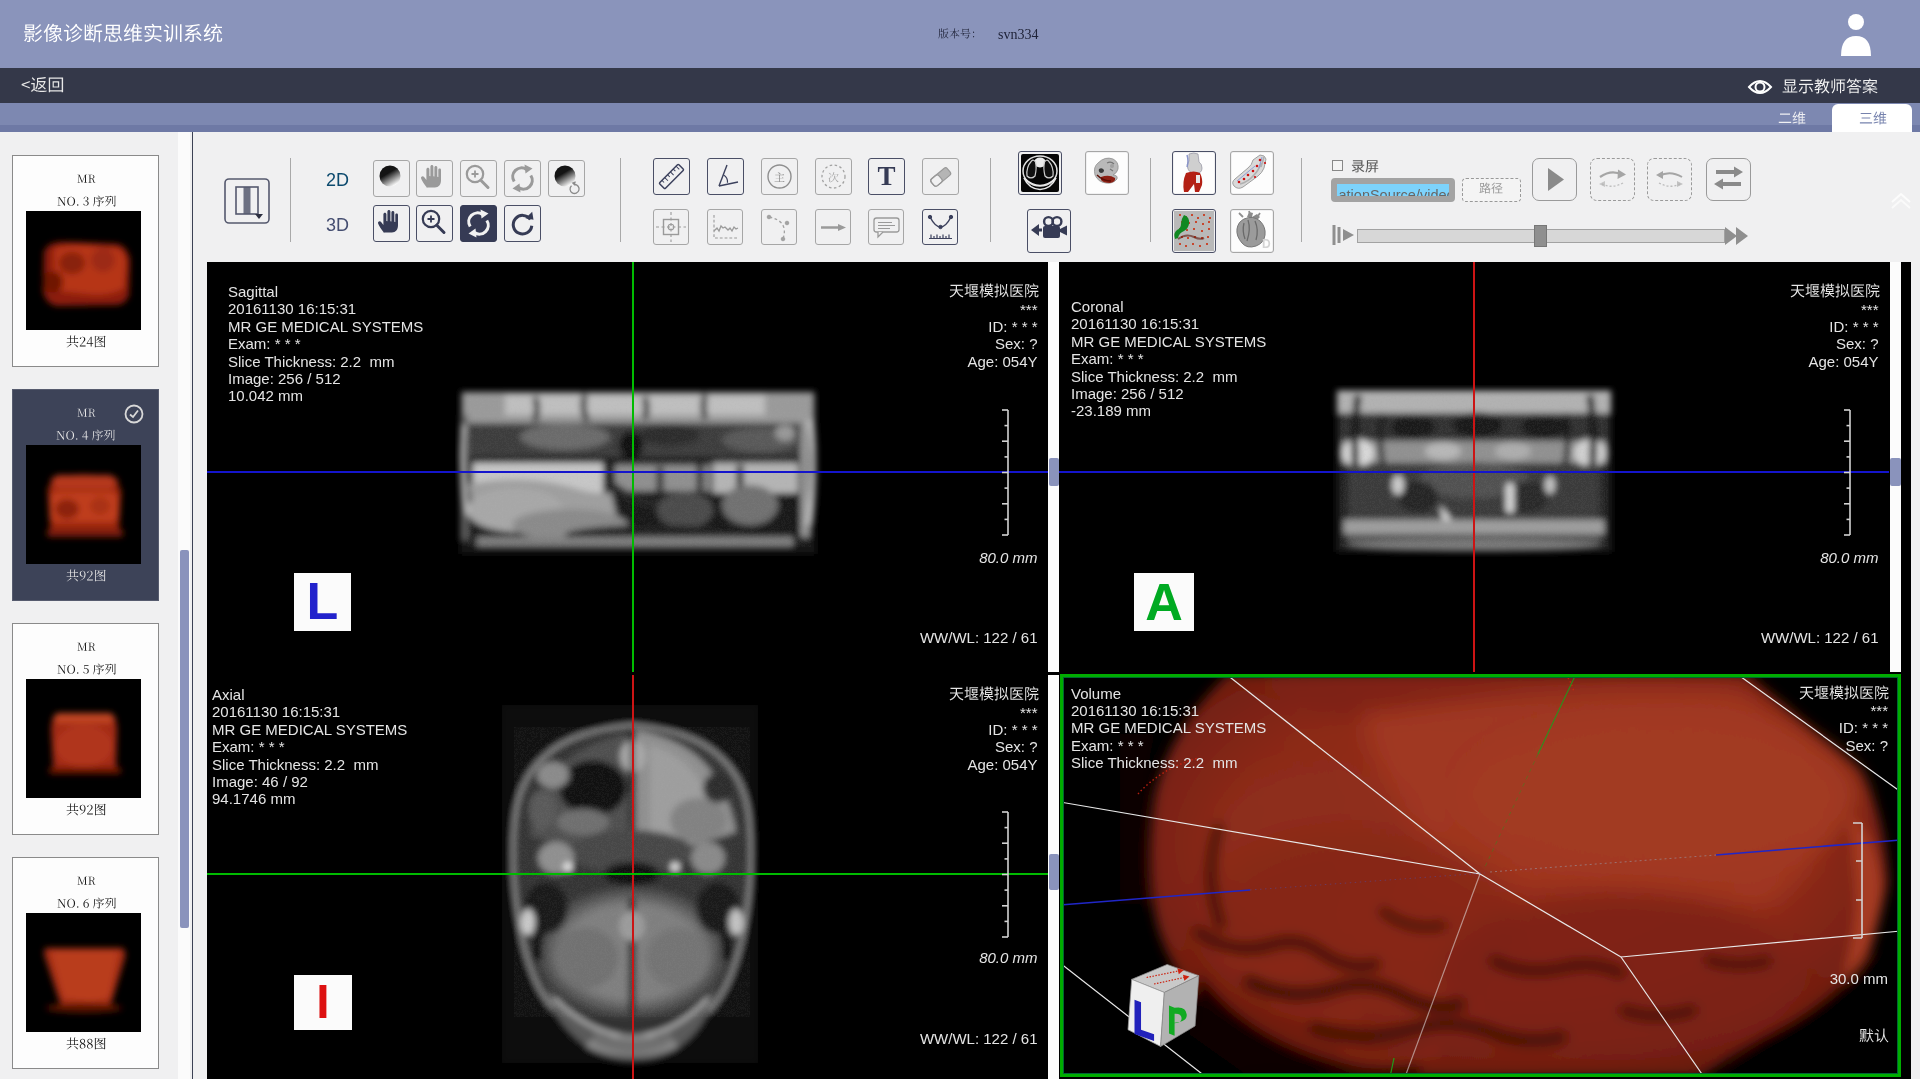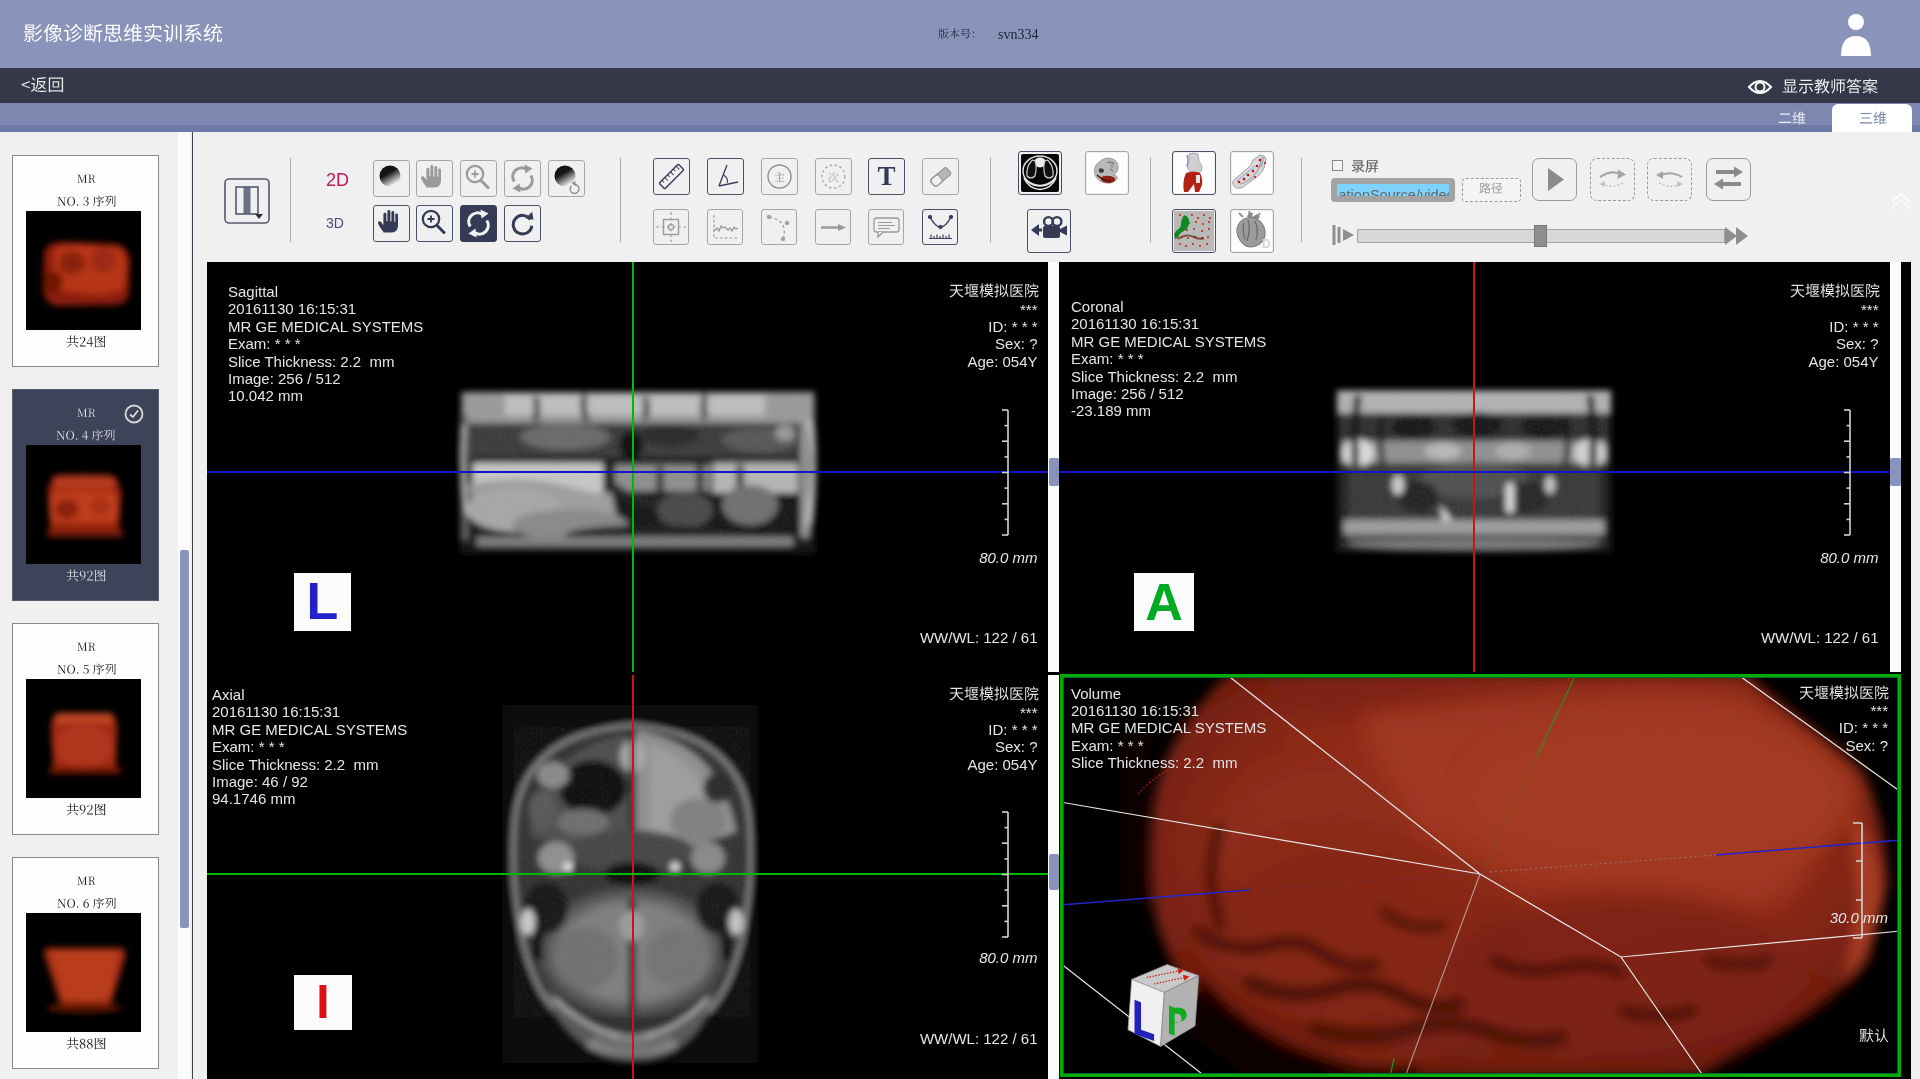--- a/index.html
+++ b/index.html
@@ -146,22 +146,22 @@
 <svg style="position:absolute;left:65.25px;top:1037px;" width="42" height="17" viewBox="0 0 42 17">
     <path transform="translate(1 11.4)" fill="#1a1a1a" d="M7.9 -2.5 7.7 -2.4C8.9 -1.6 10.5 -0.2 11.1 0.9C12.3 1.4 12.6 -0.9 7.9 -2.5ZM4.5 -2.7C3.8 -1.5 2.3 -0.1 0.8 0.8L0.9 1.0C2.6 0.3 4.3 -0.9 5.2 -1.9C5.5 -1.9 5.6 -1.9 5.7 -2.1ZM8.2 -10.8V-7.8H4.8V-10.3C5.1 -10.3 5.2 -10.5 5.3 -10.7L4.0 -10.8V-7.8H0.9L1.1 -7.4H4.0V-3.8H0.5L0.7 -3.4H12.1C12.3 -3.4 12.5 -3.5 12.5 -3.6C12.0 -4.0 11.3 -4.6 11.3 -4.6L10.6 -3.8H9.0V-7.4H11.8C11.9 -7.4 12.1 -7.4 12.1 -7.6C11.7 -8.0 11.0 -8.5 11.0 -8.5L10.4 -7.8H9.0V-10.3C9.3 -10.3 9.5 -10.5 9.5 -10.7ZM4.8 -3.8V-7.4H8.2V-3.8Z M16.6 0.2C18.4 0.2 19.5 -0.8 19.5 -2.3C19.5 -3.5 18.9 -4.3 17.3 -5.1C18.7 -5.7 19.1 -6.6 19.1 -7.5C19.1 -8.7 18.2 -9.7 16.7 -9.7C15.2 -9.7 14.0 -8.7 14.0 -7.3C14.0 -6.2 14.6 -5.3 15.9 -4.6C14.5 -4.0 13.7 -3.2 13.7 -2.1C13.7 -0.7 14.7 0.2 16.6 0.2ZM17.0 -5.2C15.4 -5.9 15.0 -6.7 15.0 -7.6C15.0 -8.6 15.8 -9.2 16.6 -9.2C17.7 -9.2 18.2 -8.4 18.2 -7.5C18.2 -6.5 17.9 -5.8 17.0 -5.2ZM16.2 -4.5C18.0 -3.7 18.5 -3.0 18.5 -2.0C18.5 -0.9 17.8 -0.2 16.6 -0.2C15.4 -0.2 14.7 -1.0 14.7 -2.2C14.7 -3.2 15.1 -3.8 16.2 -4.5Z M23.8 0.2C25.6 0.2 26.8 -0.8 26.8 -2.3C26.8 -3.5 26.1 -4.3 24.5 -5.1C25.9 -5.7 26.4 -6.6 26.4 -7.5C26.4 -8.7 25.5 -9.7 23.9 -9.7C22.4 -9.7 21.3 -8.7 21.3 -7.3C21.3 -6.2 21.8 -5.3 23.2 -4.6C21.7 -4.0 21.0 -3.2 21.0 -2.1C21.0 -0.7 22.0 0.2 23.8 0.2ZM24.2 -5.2C22.6 -5.9 22.2 -6.7 22.2 -7.6C22.2 -8.6 23.0 -9.2 23.9 -9.2C24.9 -9.2 25.5 -8.4 25.5 -7.5C25.5 -6.5 25.1 -5.8 24.2 -5.2ZM23.5 -4.5C25.2 -3.7 25.8 -3.0 25.8 -2.0C25.8 -0.9 25.1 -0.2 23.9 -0.2C22.7 -0.2 21.9 -1.0 21.9 -2.2C21.9 -3.2 22.4 -3.8 23.5 -4.5Z M32.9 -4.2 32.9 -4.0C33.9 -3.7 34.8 -3.2 35.1 -2.8C35.9 -2.6 36.2 -4.2 32.9 -4.2ZM31.6 -2.5 31.6 -2.3C33.6 -1.9 35.3 -1.1 36.0 -0.5C37.0 -0.3 37.2 -2.3 31.6 -2.5ZM38.2 -9.8V-0.3H29.8V-9.8ZM29.8 0.7V0.1H38.2V0.9H38.3C38.6 0.9 39.0 0.7 39.1 0.6V-9.6C39.3 -9.6 39.5 -9.7 39.6 -9.8L38.6 -10.7L38.1 -10.1H29.9L28.9 -10.6V1.0H29.1C29.5 1.0 29.8 0.8 29.8 0.7ZM33.6 -9.2 32.4 -9.6C32.1 -8.4 31.3 -6.9 30.4 -5.8L30.5 -5.6C31.1 -6.1 31.7 -6.7 32.2 -7.4C32.5 -6.7 33.0 -6.1 33.6 -5.7C32.6 -4.9 31.4 -4.2 30.1 -3.7L30.3 -3.5C31.7 -4.0 33.0 -4.5 34.1 -5.3C35.0 -4.6 36.0 -4.1 37.2 -3.8C37.3 -4.2 37.6 -4.4 37.9 -4.5L37.9 -4.7C36.8 -4.9 35.6 -5.2 34.7 -5.7C35.4 -6.3 36.1 -7.0 36.6 -7.8C36.9 -7.8 37.0 -7.8 37.1 -7.9L36.2 -8.8L35.7 -8.3H32.8C32.9 -8.5 33.1 -8.8 33.2 -9.0C33.4 -9.0 33.6 -9.0 33.6 -9.2ZM32.4 -7.6 32.6 -7.9H35.6C35.2 -7.2 34.7 -6.6 34.0 -6.1C33.4 -6.5 32.8 -7.0 32.4 -7.6Z"></path>
   </svg>
 <svg class="abs" style="left:224px;top:178px" width="46" height="46" viewBox="0 0 46 46">
 <rect x="1" y="1" width="44" height="44" rx="4" fill="#f0f0f1" stroke="#55596e" stroke-width="1.6"></rect>
 <rect x="12" y="9" width="22" height="27" fill="none" stroke="#55596e" stroke-width="1.6"></rect>
 <rect x="19.5" y="9" width="7" height="27" fill="#55596e" opacity="0.85"></rect>
 <path d="M34 40 l8 0 -4 5 z" fill="#2c2f40" transform="translate(-3 -4)"></path>
   </svg>
 <div class="abs" style="left:290px;top:158px;width:1px;height:84px;background:#a9a9a9"></div>
-<div class="abs" style="left:326px;top:170px;font-size:18px;color:#be185d">2D</div>
-<div class="abs" style="left:326px;top:215px;font-size:14px;color:#454e71">3D</div>
+<div class="abs" style="left:326px;top:170px;font-size:18px;color:#0c4a6e">2D</div>
+<div class="abs" style="left:326px;top:215px;font-size:18px;color:#454e71">3D</div>
 <div class="abs" style="left:372.5px;top:159.5px;width:37px;height:37px;background:#f0f0f1;border:1px solid #a6a6a6;border-radius:3px"></div>
 <svg class="abs" style="left:372.5px;top:159.5px" width="37" height="37" viewBox="0 0 37 37">
     <defs>
       <linearGradient id="ga" x1="0" y1="0" x2="0.6" y2="1">
 <stop offset="0.45" stop-color="#141414"></stop>
         <stop offset="1" stop-color="#f8f8f8"></stop>
       </linearGradient>
     </defs>
 <circle cx="17" cy="16" r="10.5" fill="url(#ga)"></circle>
   </svg>
@@ -790,12 +790,12 @@
 <div class="ovr" style="right:32px;top:702px">***<br>ID: * * *<br>Sex: ?</div>
 <div class="ovr" style="right:882.5px;top:629px">WW/WL: 122 / 61</div>
 <div class="ovr" style="right:41.5px;top:629px">WW/WL: 122 / 61</div>
 <div class="ovr" style="right:882.5px;top:1029.5px">WW/WL: 122 / 61</div>
 <svg style="position:absolute;left:1858px;top:1028px" width="32" height="20" viewBox="0 0 32 20">
     <path transform="translate(1 13.2)" fill="#e4e4e4" d="M11.4 -11.4C12.0 -10.7 12.8 -9.6 13.1 -9.0L13.9 -9.5C13.5 -10.1 12.8 -11.1 12.1 -11.8ZM2.5 -10.5C2.7 -9.8 2.9 -8.8 2.9 -8.2L3.5 -8.4C3.5 -9.0 3.3 -9.9 3.0 -10.7ZM3.0 -1.8C3.2 -0.9 3.2 0.1 3.2 0.8L4.0 0.7C4.0 0.0 3.9 -1.0 3.8 -1.9ZM4.5 -1.8C4.8 -1.0 5.0 -0.0 5.0 0.6L5.8 0.4C5.7 -0.2 5.5 -1.2 5.2 -1.9ZM6.0 -1.9C6.3 -1.3 6.6 -0.5 6.7 0.0L7.4 -0.3C7.3 -0.8 7.0 -1.5 6.7 -2.1ZM1.7 -2.1C1.4 -1.3 1.0 -0.2 0.5 0.6L1.3 0.9C1.7 0.2 2.2 -1.0 2.5 -1.8ZM5.6 -10.7C5.4 -10.0 5.1 -8.9 4.9 -8.2L5.4 -8.0C5.7 -8.6 6.0 -9.6 6.2 -10.4ZM10.2 -12.6V-9.2L10.2 -8.3H7.7V-7.2H10.2C10.0 -4.7 9.4 -1.9 7.2 0.5C7.5 0.7 7.8 0.9 8.1 1.1C9.7 -0.7 10.5 -2.7 10.9 -4.7C11.5 -2.2 12.4 -0.1 13.9 1.1C14.1 0.9 14.4 0.5 14.7 0.3C12.8 -1.1 11.8 -4.0 11.2 -7.2H14.2V-8.3H11.2L11.2 -9.2V-12.6ZM2.2 -11.3H4.0V-7.6H2.2ZM4.7 -11.3H6.4V-7.6H4.7ZM1.2 -5.7V-4.8H3.9V-3.6L0.9 -3.4L1.0 -2.4C2.7 -2.5 5.1 -2.7 7.5 -2.9L7.5 -3.8L4.8 -3.6V-4.8H7.3V-5.7H4.8V-6.8H7.3V-12.1H1.3V-6.8H3.9V-5.7Z M17.1 -11.6C17.9 -10.9 18.9 -9.9 19.4 -9.4L20.2 -10.2C19.7 -10.8 18.6 -11.7 17.9 -12.3ZM24.3 -12.6C24.3 -7.5 24.4 -2.2 20.6 0.4C20.9 0.6 21.2 0.9 21.4 1.2C23.4 -0.3 24.4 -2.4 24.9 -4.9C25.5 -2.8 26.6 -0.3 28.7 1.2C28.9 0.9 29.2 0.6 29.5 0.4C26.2 -1.8 25.5 -6.5 25.4 -8.0C25.5 -9.5 25.5 -11.0 25.5 -12.6ZM15.7 -7.9V-6.8H18.2V-1.7C18.2 -0.9 17.7 -0.4 17.4 -0.2C17.6 -0.0 17.9 0.4 18.0 0.6C18.2 0.3 18.6 0.0 21.5 -2.0C21.4 -2.2 21.3 -2.7 21.2 -3.0L19.3 -1.7V-7.9Z"></path>
   </svg>
 <div class="ovr" style="right:882.5px;top:548.5px;font-style:italic">80.0 mm</div>
 <div class="ovr" style="right:41.5px;top:548.5px;font-style:italic">80.0 mm</div>
 <div class="ovr" style="right:882.5px;top:948.5px;font-style:italic">80.0 mm</div>
-<div class="ovr" style="right:32px;top:909px;font-style:italic">30.0 mm</div>
+<div class="ovr" style="right:32px;top:970px;">30.0 mm</div>
 </body></html>

